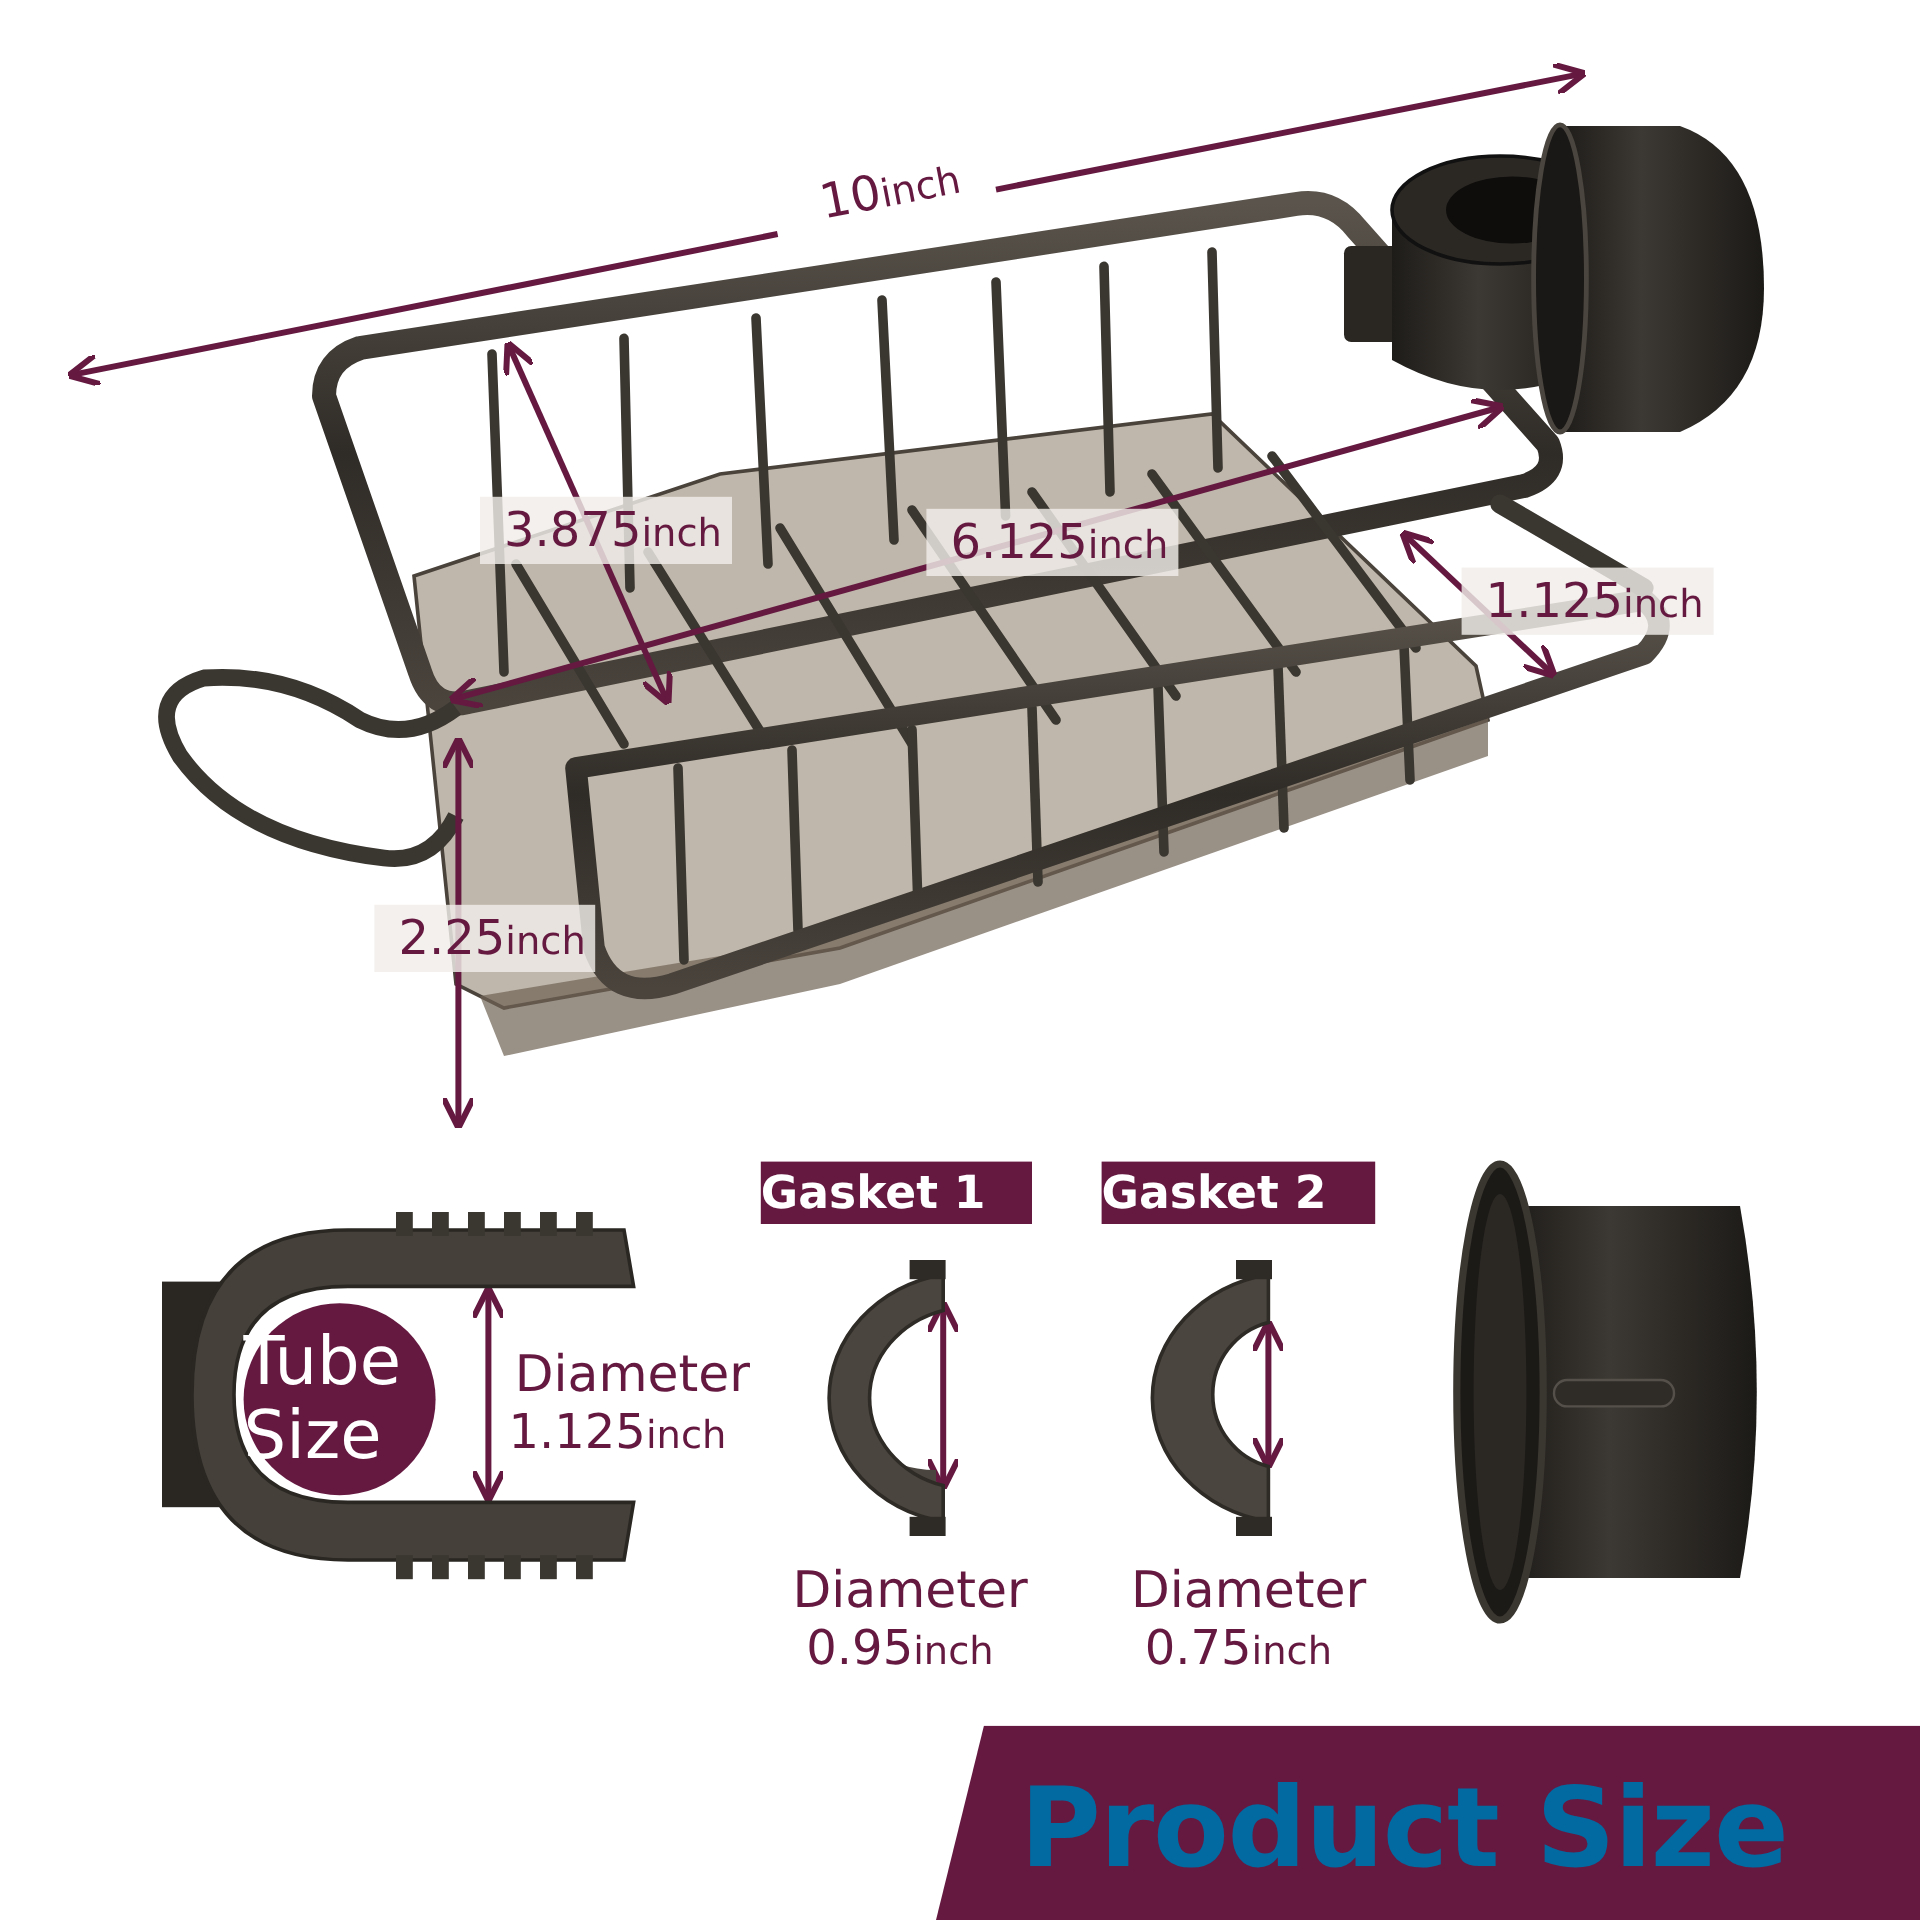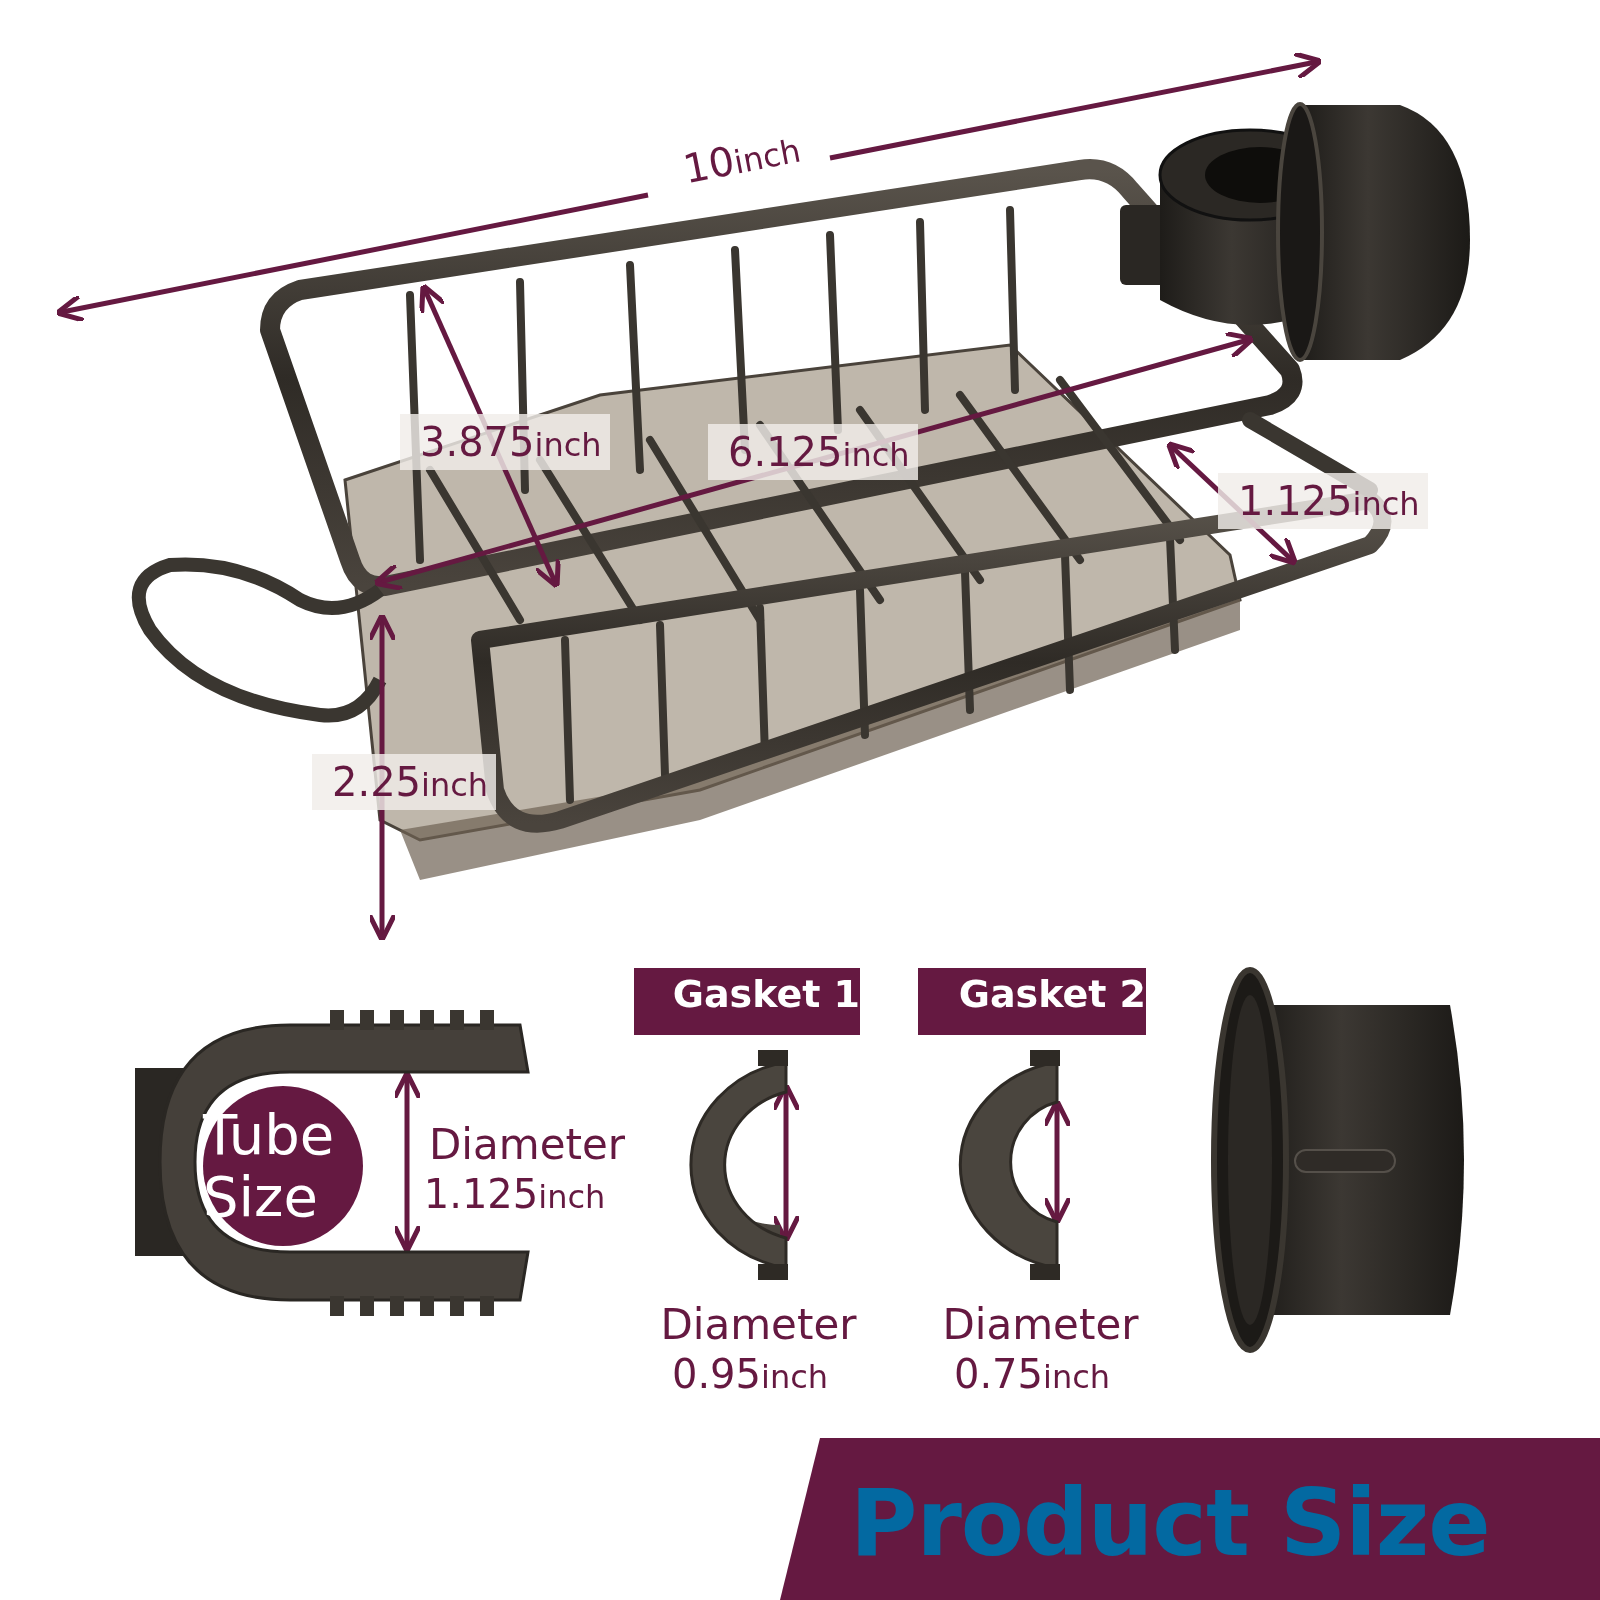--- a/index.html
+++ b/index.html
@@ -5,21 +5,21 @@
   html, body { margin: 0; padding: 0; background: #ffffff; }
   body { width: 1600px; height: 1600px; position: relative; overflow: hidden;
          font-family: "DejaVu Sans", "Liberation Sans", sans-serif; }
   .stage { position: absolute; left: 0; top: 0; width: 1600px; height: 1600px; }
   svg.art { position: absolute; left: 0; top: 0; width: 1600px; height: 1600px; }
   .lbl { position: absolute; color: #651941; white-space: nowrap; line-height: 1; }
   .lbl .num { font-size: 40px; }
   .lbl .unit { font-size: 32px; }
   .lbl.bg { background: rgba(240,237,233,0.82); padding: 8px 8px 8px 20px; }
   .tag { position: absolute; background: #651941; color: #ffffff; font-size: 38px;
-         font-weight: bold; text-align: right; line-height: 52px; height: 67px; }
+         font-weight: bold; text-align: left; line-height: 52px; height: 52px; }
   .diam { position: absolute; color: #651941; text-align: center; line-height: 1.2; }
   .diam .word { font-size: 42px; display: block; margin-left: 17px; }
   .diam .val .num { font-size: 40px; }
   .diam .val .unit { font-size: 32px; }
   .tube { position: absolute; left: 203px; top: 1086px; width: 160px; height: 160px;
           border-radius: 50%; background: #651941; color: #fff; display: flex;
           flex-direction: column; justify-content: center;
           font-size: 56px; line-height: 1.1; }
   .banner { position: absolute; left: 780px; top: 1438px; width: 820px; height: 162px;
             background: #651941; clip-path: polygon(0 100%, 40px 0, 100% 0, 100% 100%); }
@@ -160,21 +160,21 @@
   </svg>
 
   <div class="lbl" style="left:680px; top:150px; transform:rotate(-11deg); transform-origin:left top;">
     <span class="num">10</span><span class="unit">inch</span>
   </div>
 
   <div class="lbl bg" style="left:400px; top:414px;">
     <span class="num">3.875</span><span class="unit">inch</span>
   </div>
 
-  <div class="lbl bg" style="left:708px; top:424px;">
+  <div class="lbl bg" style="left:772px; top:424px;">
     <span class="num">6.125</span><span class="unit">inch</span>
   </div>
 
   <div class="lbl bg" style="left:1218px; top:473px;">
     <span class="num">1.125</span><span class="unit">inch</span>
   </div>
 
   <div class="lbl bg" style="left:312px; top:754px;">
     <span class="num">2.25</span><span class="unit">inch</span>
   </div>

